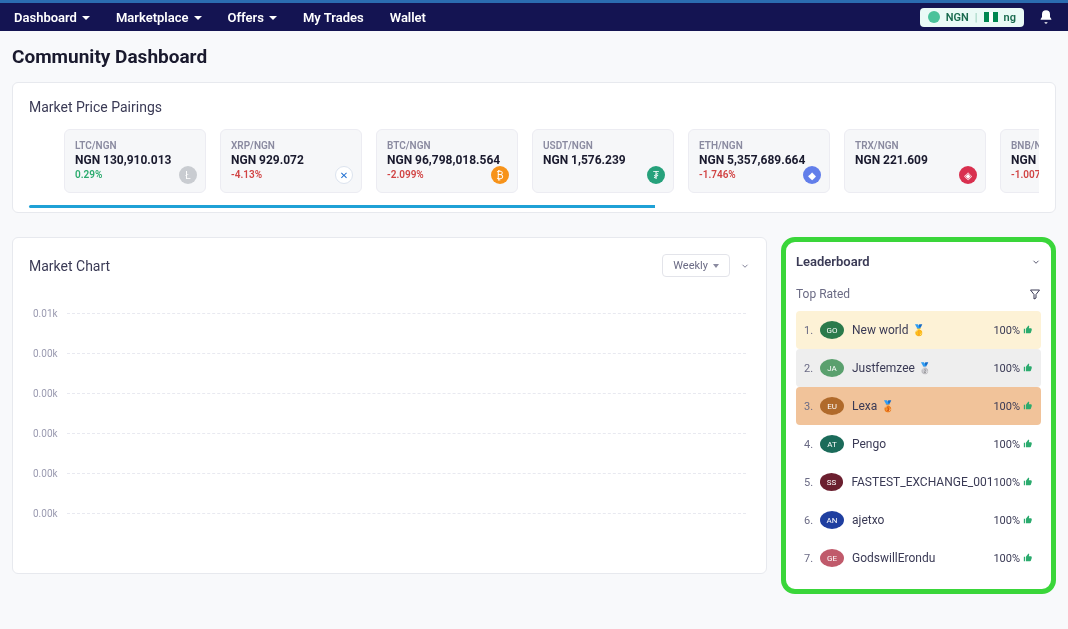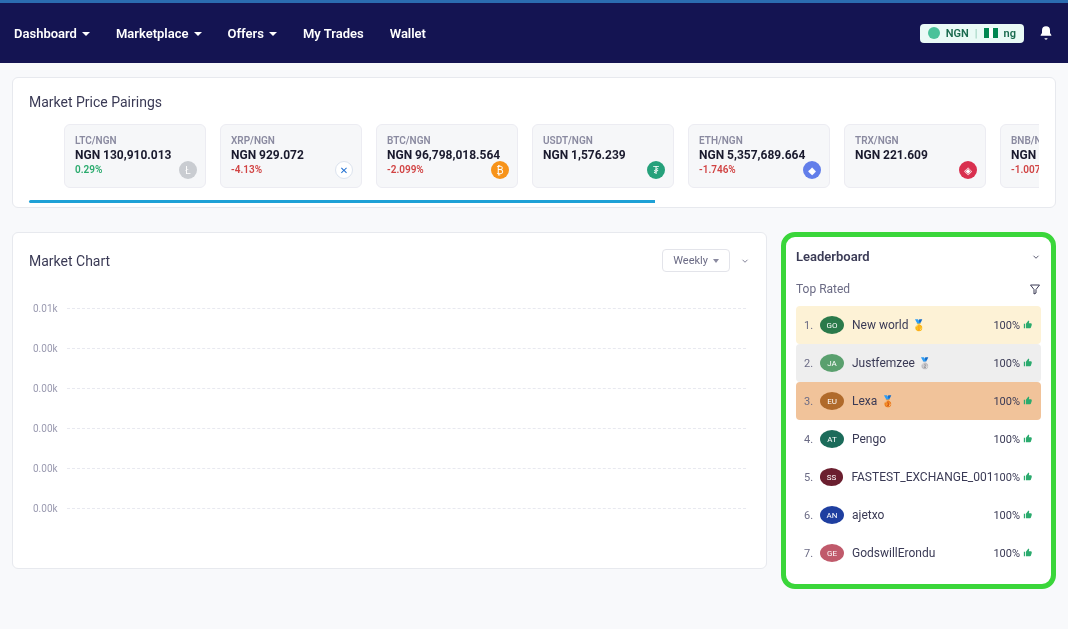--- a/index.html
+++ b/index.html
@@ -1,18 +1,18 @@
 <!DOCTYPE html>
 <html><head>
 <meta charset="utf-8">
 <style>
   * { box-sizing: border-box; margin: 0; padding: 0; }
   body { font-family: -apple-system, BlinkMacSystemFont, "Segoe UI", Roboto, Arial, sans-serif; background: #f8f9fb; color: #1a1a2e; width: 1068px; }
   .top-blue { height: 3px; background: #2b6cb0; }
-  .navbar { background: #141452; height: 60px; display: flex; align-items: center; padding: 0 14px; }
+  .navbar { background: #141452; height: 28px; display: flex; align-items: center; padding: 0 14px; }
   .nav-items { display: flex; gap: 26px; }
   .nav-item { color: #fff; font-size: 13px; font-weight: 600; display: flex; align-items: center; gap: 5px; cursor: pointer; }
   .nav-caret { width: 0; height: 0; border-left: 4px solid transparent; border-right: 4px solid transparent; border-top: 4px solid #fff; margin-top: 2px; }
   .nav-spacer { flex: 1; }
   .currency-pill { background: #eafaf6; border-radius: 4px; padding: 3px 8px; display: flex; align-items: center; gap: 6px; font-size: 11px; font-weight: 600; color: #1a6b4f; }
   .flag-strip { width: 14px; height: 10px; background: linear-gradient(90deg,#008751 0 33%,#fff 33% 66%,#008751 66%); display: inline-block; }
   .bell { width: 16px; height: 16px; margin-left: 14px; fill: #fff; cursor: pointer; }
   .page { padding: 14px 12px; }
   .page-title { font-size: 19px; font-weight: 700; margin-bottom: 14px; }
   .card { background: #fff; border: 1px solid #e7e9ee; border-radius: 6px; }
@@ -90,20 +90,21 @@
     <span style="color:#9ad0bc">|</span>
     <span class="flag-strip"></span>
     <span>ng</span>
   </div>
   <svg class="bell" viewBox="0 0 24 24">
       <path d="M12 2a6 6 0 00-6 6v4l-2 3v1h16v-1l-2-3V8a6 6 0 00-6-6zm0 20a2.5 2.5 0 002.45-2h-4.9A2.5 2.5 0 0012 22z"></path>
     </svg>
 </div>
 
 <div class="page">
+  <div class="page-title">Community Dashboard</div>
 
   <div class="card mp-card">
     <div class="mp-title">Market Price Pairings</div>
     <div class="mp-row" id="mp-row">
         <div class="mp-cell">
           <div class="mp-pair">LTC/NGN</div>
           <div class="mp-price">NGN 130,910.013</div>
           <div class="mp-change pos">0.29%</div>
           <div class="mp-ico" style="background:#c9ccd1;">Ł</div>
         </div>

